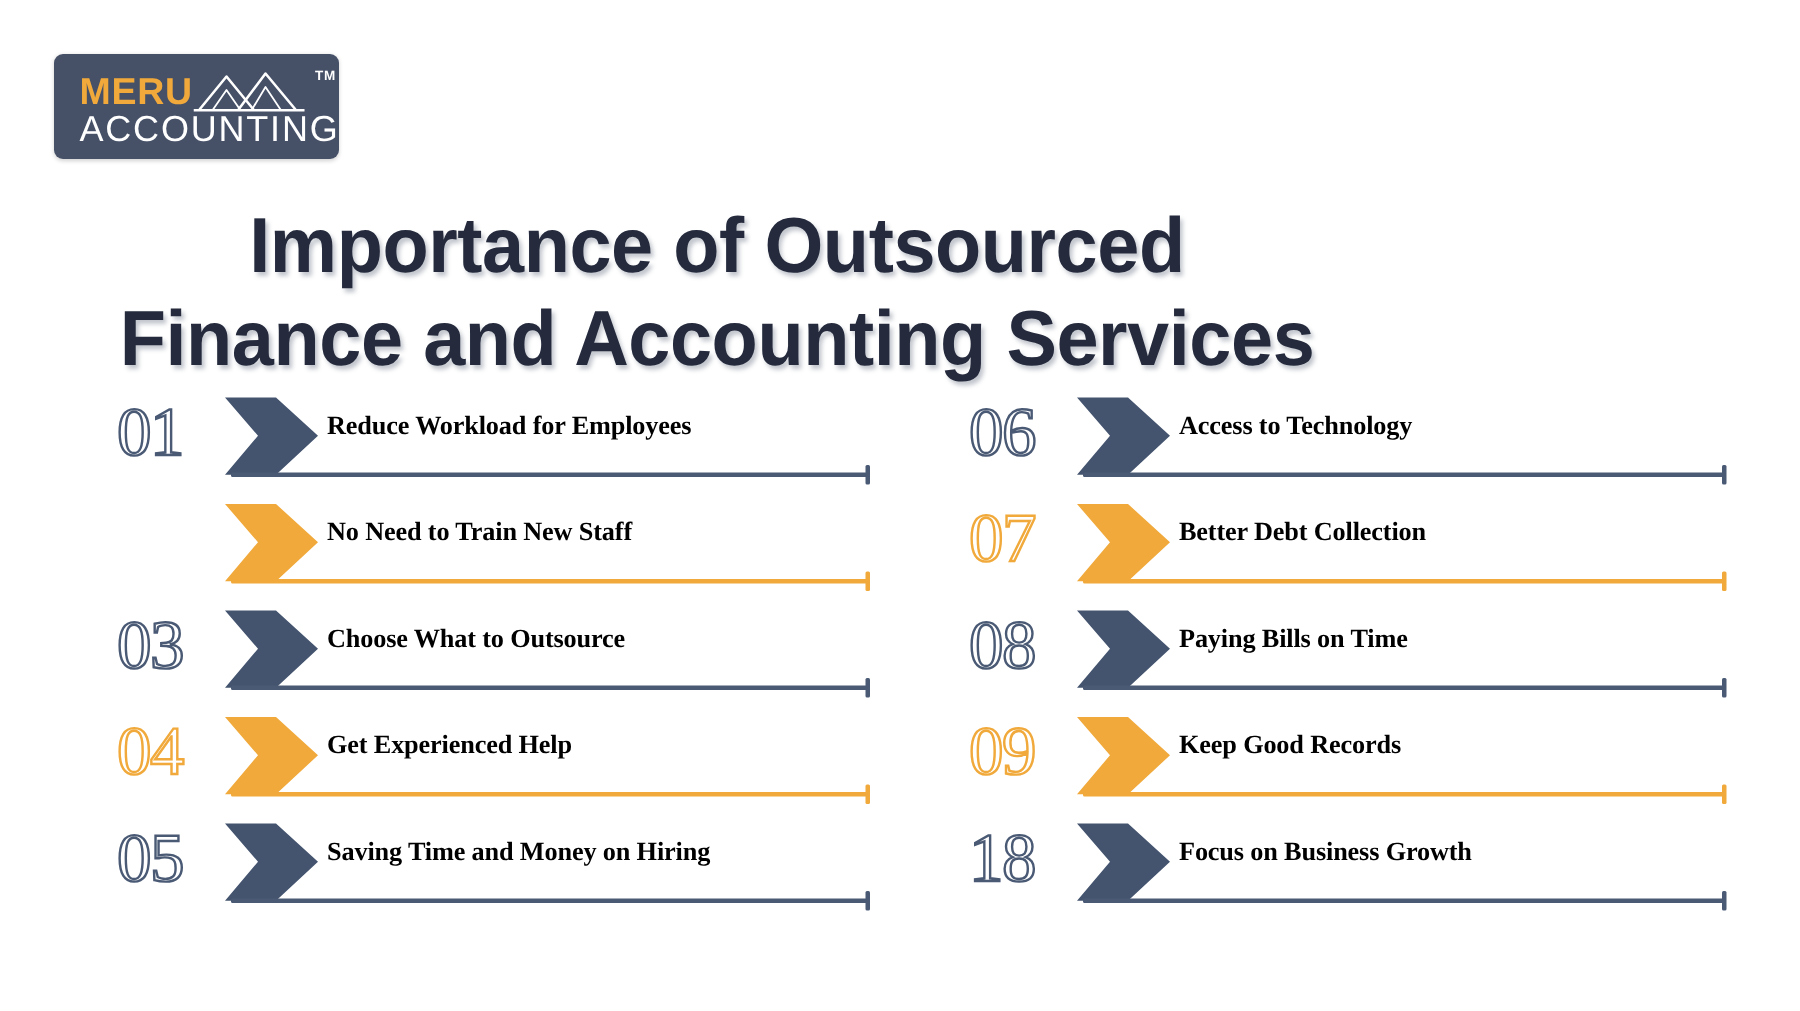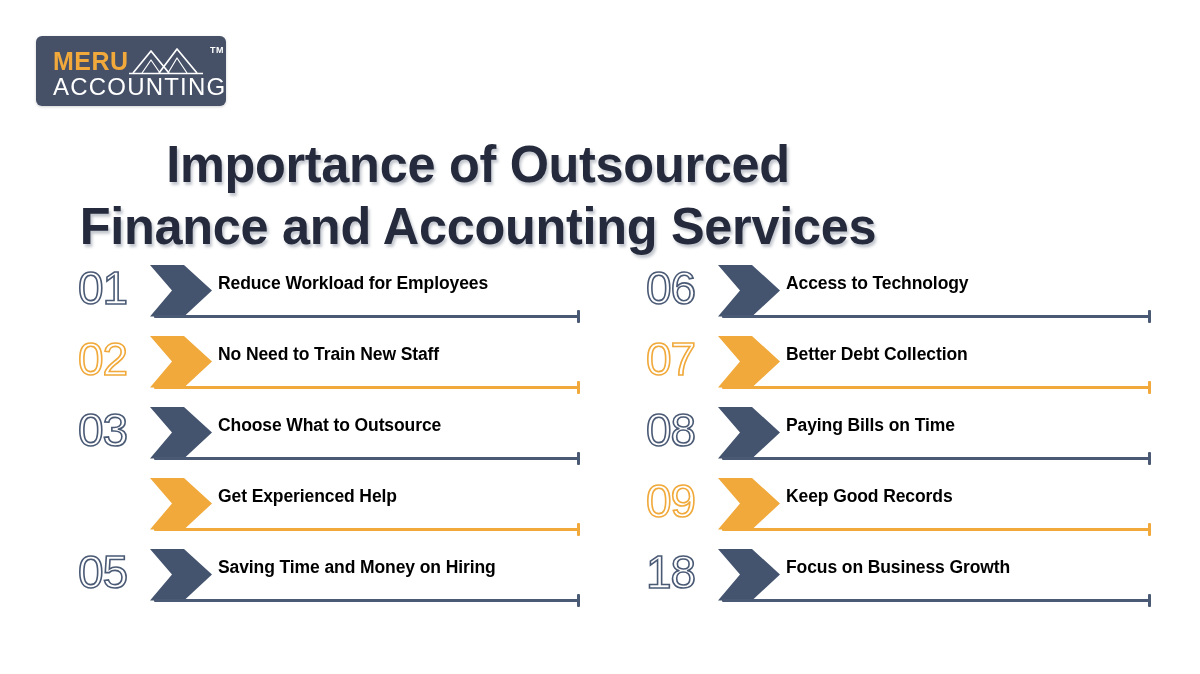--- a/index.html
+++ b/index.html
@@ -98,20 +98,21 @@
     position: absolute;
     top: 258px;
     width: 545px;
   }
   #column-left  { left: 78px; }
   #column-right { left: 618px; margin-left: 28px; }
 
   .item {
     position: relative;
     height: 71px;
+    font-family: Liberation Serif, serif;
   }
 
   .item-num {
     position: absolute;
     left: 0;
     top: 6px;
     width: 76px;
     text-align: left;
     font-size: 46px;
     font-weight: normal;
@@ -204,21 +205,20 @@
         <svg width="66" height="56" viewBox="0 0 66 56" fill="none">
           <path d="M2 2 L36 2 L64 27.5 L36 53.5 L2 53.5 L24 27.5 Z" fill="#44546f" stroke="none" stroke-linejoin="round"></path>
         </svg>
       </span>
       <div class="item-label">Reduce Workload for Employees</div>
       <div class="item-rule"></div>
       <div class="item-rule-cap"></div>
     </div>
 
     <div class="item accent">
-      <div class="item-num">02</div>
       <span class="item-chevron">
         <svg width="66" height="56" viewBox="0 0 66 56" fill="none">
           <path d="M2 2 L36 2 L64 27.5 L36 53.5 L2 53.5 L24 27.5 Z" fill="#f0a93a" stroke="none" stroke-linejoin="round"></path>
         </svg>
       </span>
       <div class="item-label">No Need to Train New Staff</div>
       <div class="item-rule"></div>
       <div class="item-rule-cap"></div>
     </div>
 
@@ -228,20 +228,21 @@
         <svg width="66" height="56" viewBox="0 0 66 56" fill="none">
           <path d="M2 2 L36 2 L64 27.5 L36 53.5 L2 53.5 L24 27.5 Z" fill="#44546f" stroke="none" stroke-linejoin="round"></path>
         </svg>
       </span>
       <div class="item-label">Choose What to Outsource</div>
       <div class="item-rule"></div>
       <div class="item-rule-cap"></div>
     </div>
 
     <div class="item accent">
+      <div class="item-num">04</div>
       <span class="item-chevron">
         <svg width="66" height="56" viewBox="0 0 66 56" fill="none">
           <path d="M2 2 L36 2 L64 27.5 L36 53.5 L2 53.5 L24 27.5 Z" fill="#f0a93a" stroke="none" stroke-linejoin="round"></path>
         </svg>
       </span>
       <div class="item-label">Get Experienced Help</div>
       <div class="item-rule"></div>
       <div class="item-rule-cap"></div>
     </div>
 

